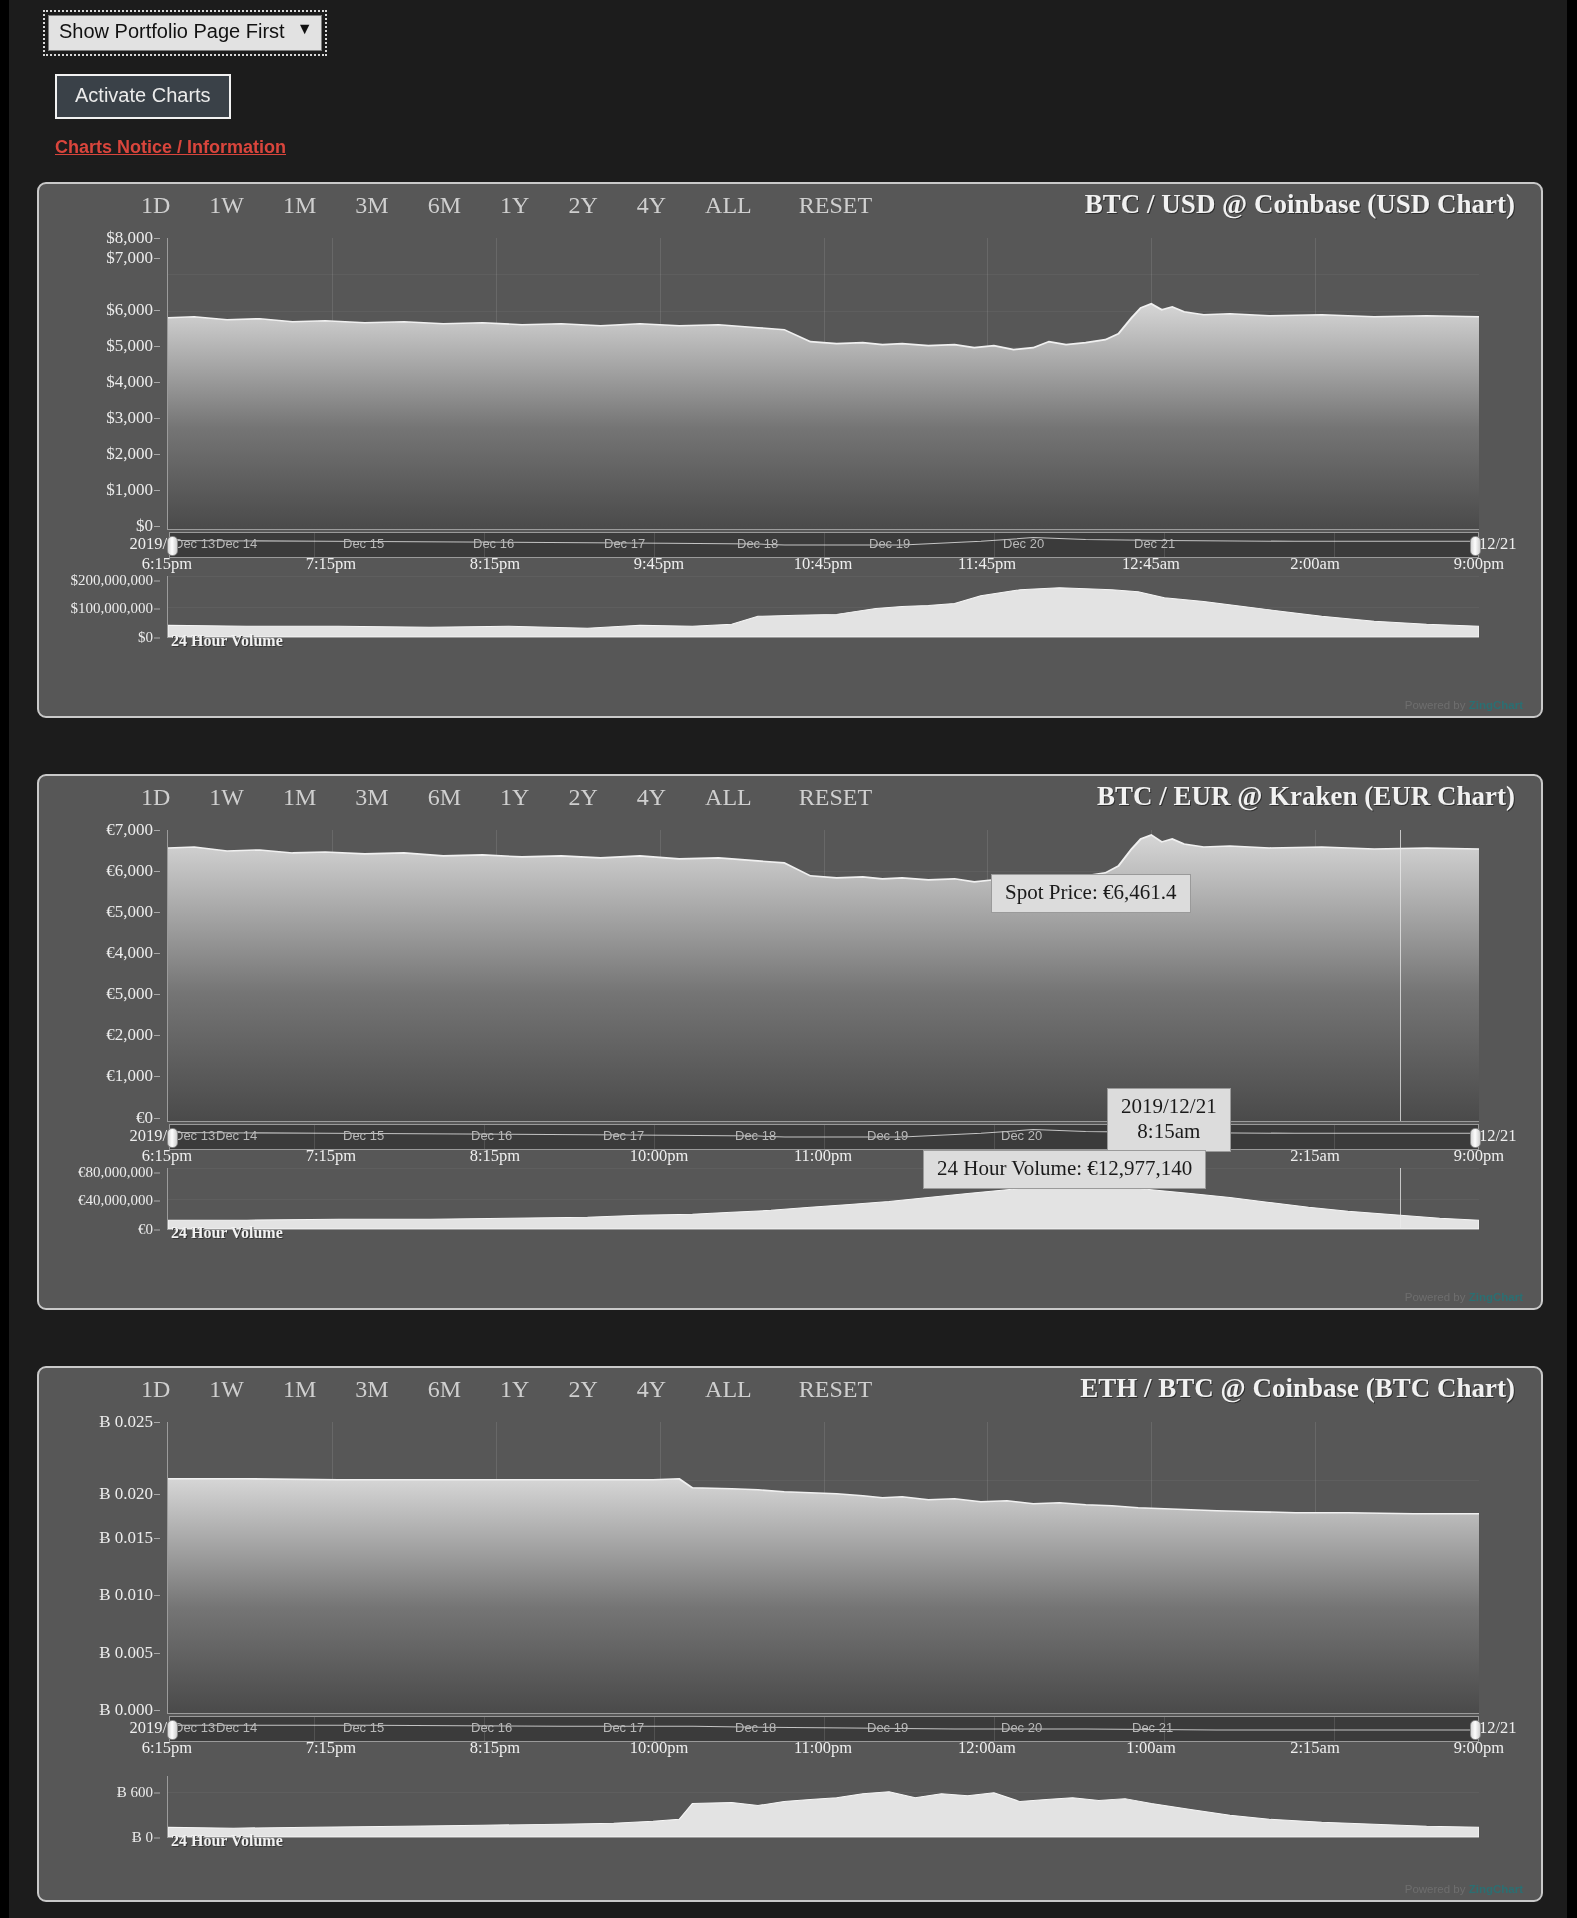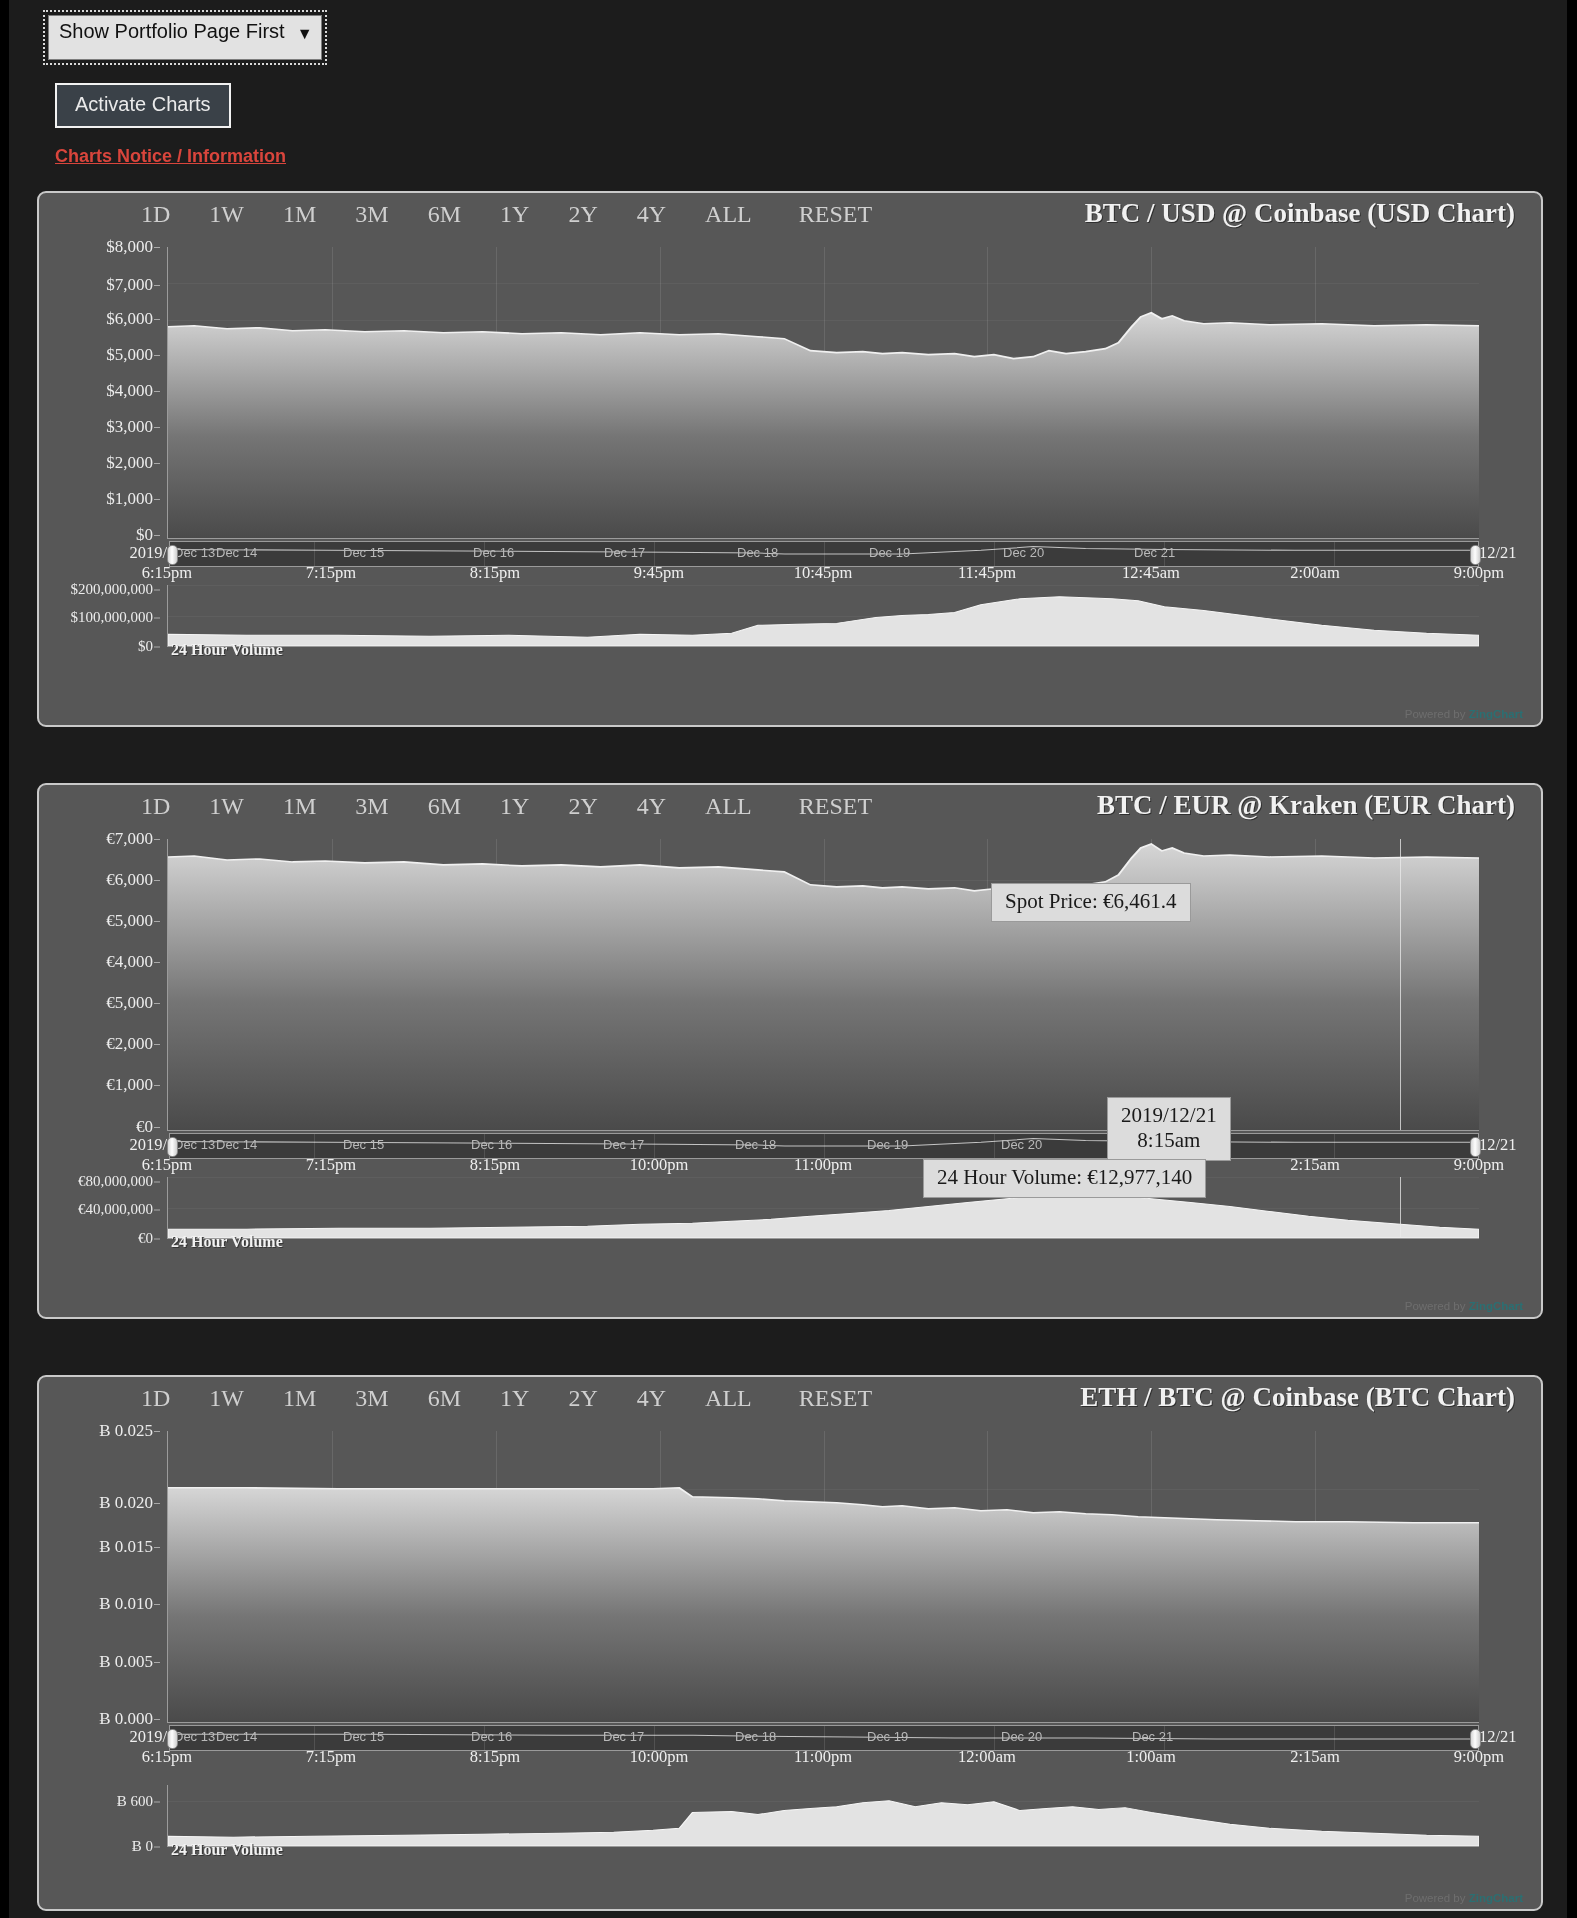--- a/index.html
+++ b/index.html
@@ -32,22 +32,22 @@
     padding: 3px;
     margin: 0 0 4px 10px;
   }
   .select-fake {
     font-family: "Liberation Sans", sans-serif;
     font-size: 20px;
     line-height: 1.15;
     color: #111;
     background: #e2e2e2;
     border: 1px solid #7d7d7d;
-    padding: 4px 8px 16px 10px;
-    display: flex; align-items: flex-end; gap: 12px;
+    padding: 4px 8px 7px 10px;
+    display: flex; align-items: flex-start; gap: 12px;
     min-width: 220px;
     cursor: pointer;
   }
   .select-fake .caret { font-size: 16px; }
 
   
   .activate-btn {
     margin: 14px 0 0 22px;
     display: inline-block;
     font-family: "Liberation Sans", sans-serif;
@@ -301,21 +301,21 @@
         <span class="range-btn">4Y</span>
         <span class="range-btn">ALL</span>
         <span class="range-btn reset">RESET</span>
       </div>
       <div class="chart-title">BTC / USD @ Coinbase (USD Chart)</div>
     </div>
 
     <div class="plot-wrap">
       <div class="y-axis">
         <div class="y-tick" style="top:8px">$8,000</div>
-        <div class="y-tick" style="top:46px">$7,000</div>
+        <div class="y-tick" style="top:28px">$7,000</div>
         <div class="y-tick" style="top:80px">$6,000</div>
         <div class="y-tick" style="top:116px">$5,000</div>
         <div class="y-tick" style="top:152px">$4,000</div>
         <div class="y-tick" style="top:188px">$3,000</div>
         <div class="y-tick" style="top:224px">$2,000</div>
         <div class="y-tick" style="top:260px">$1,000</div>
         <div class="y-tick" style="top:296px">$0</div>
       </div>
       <div class="plot-area">
         <div class="vgrid" style="left:12.5%"></div>

